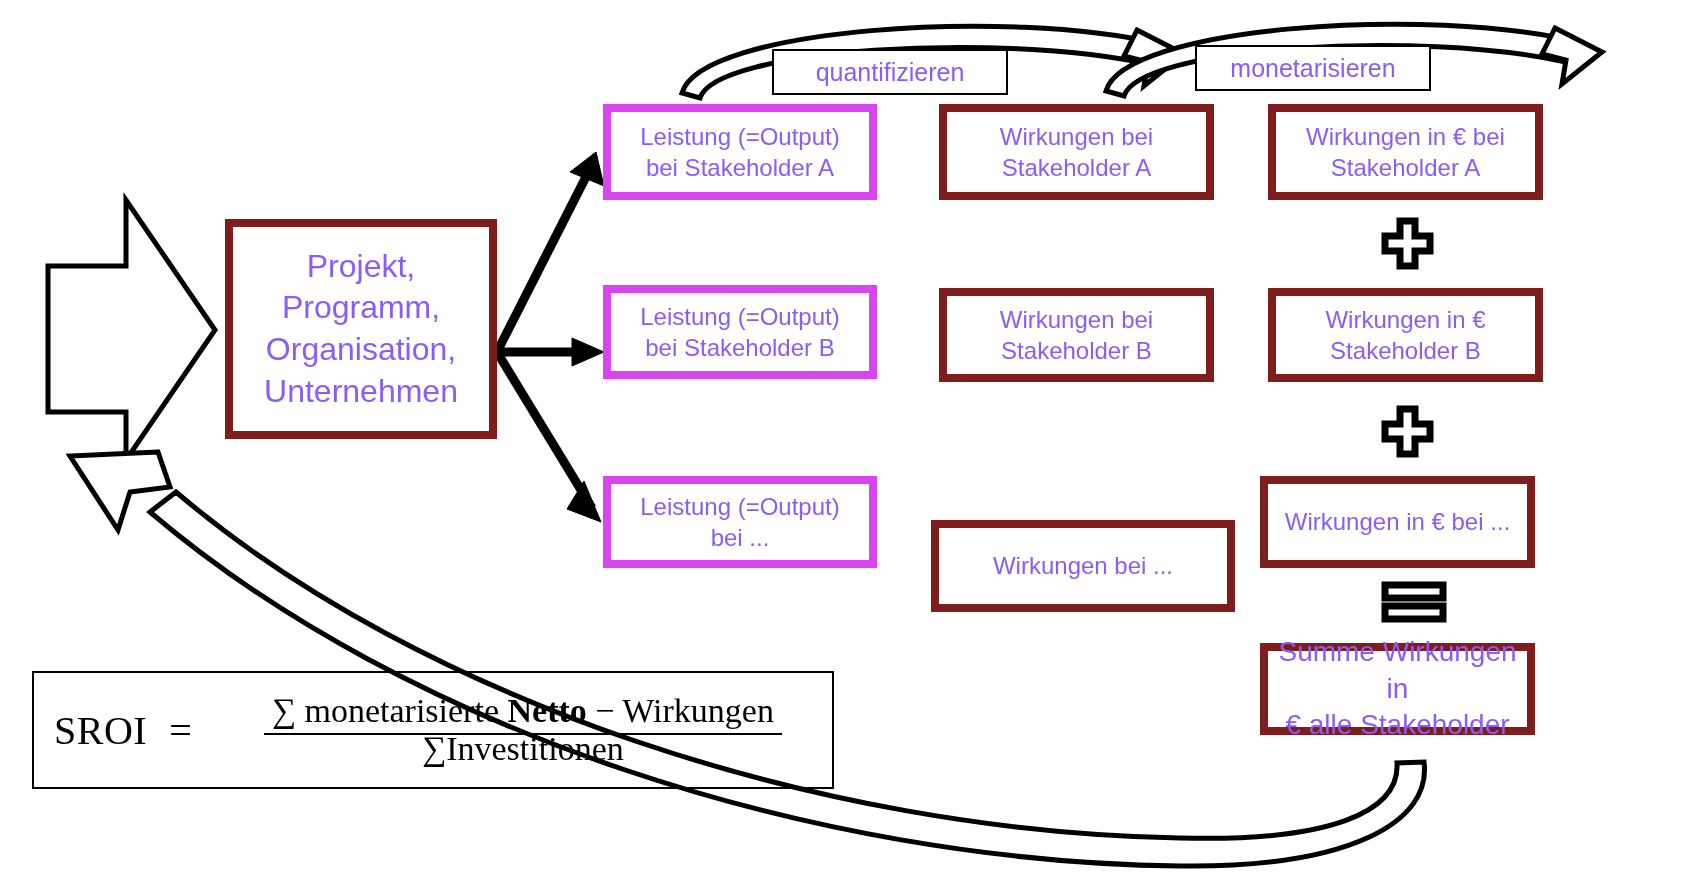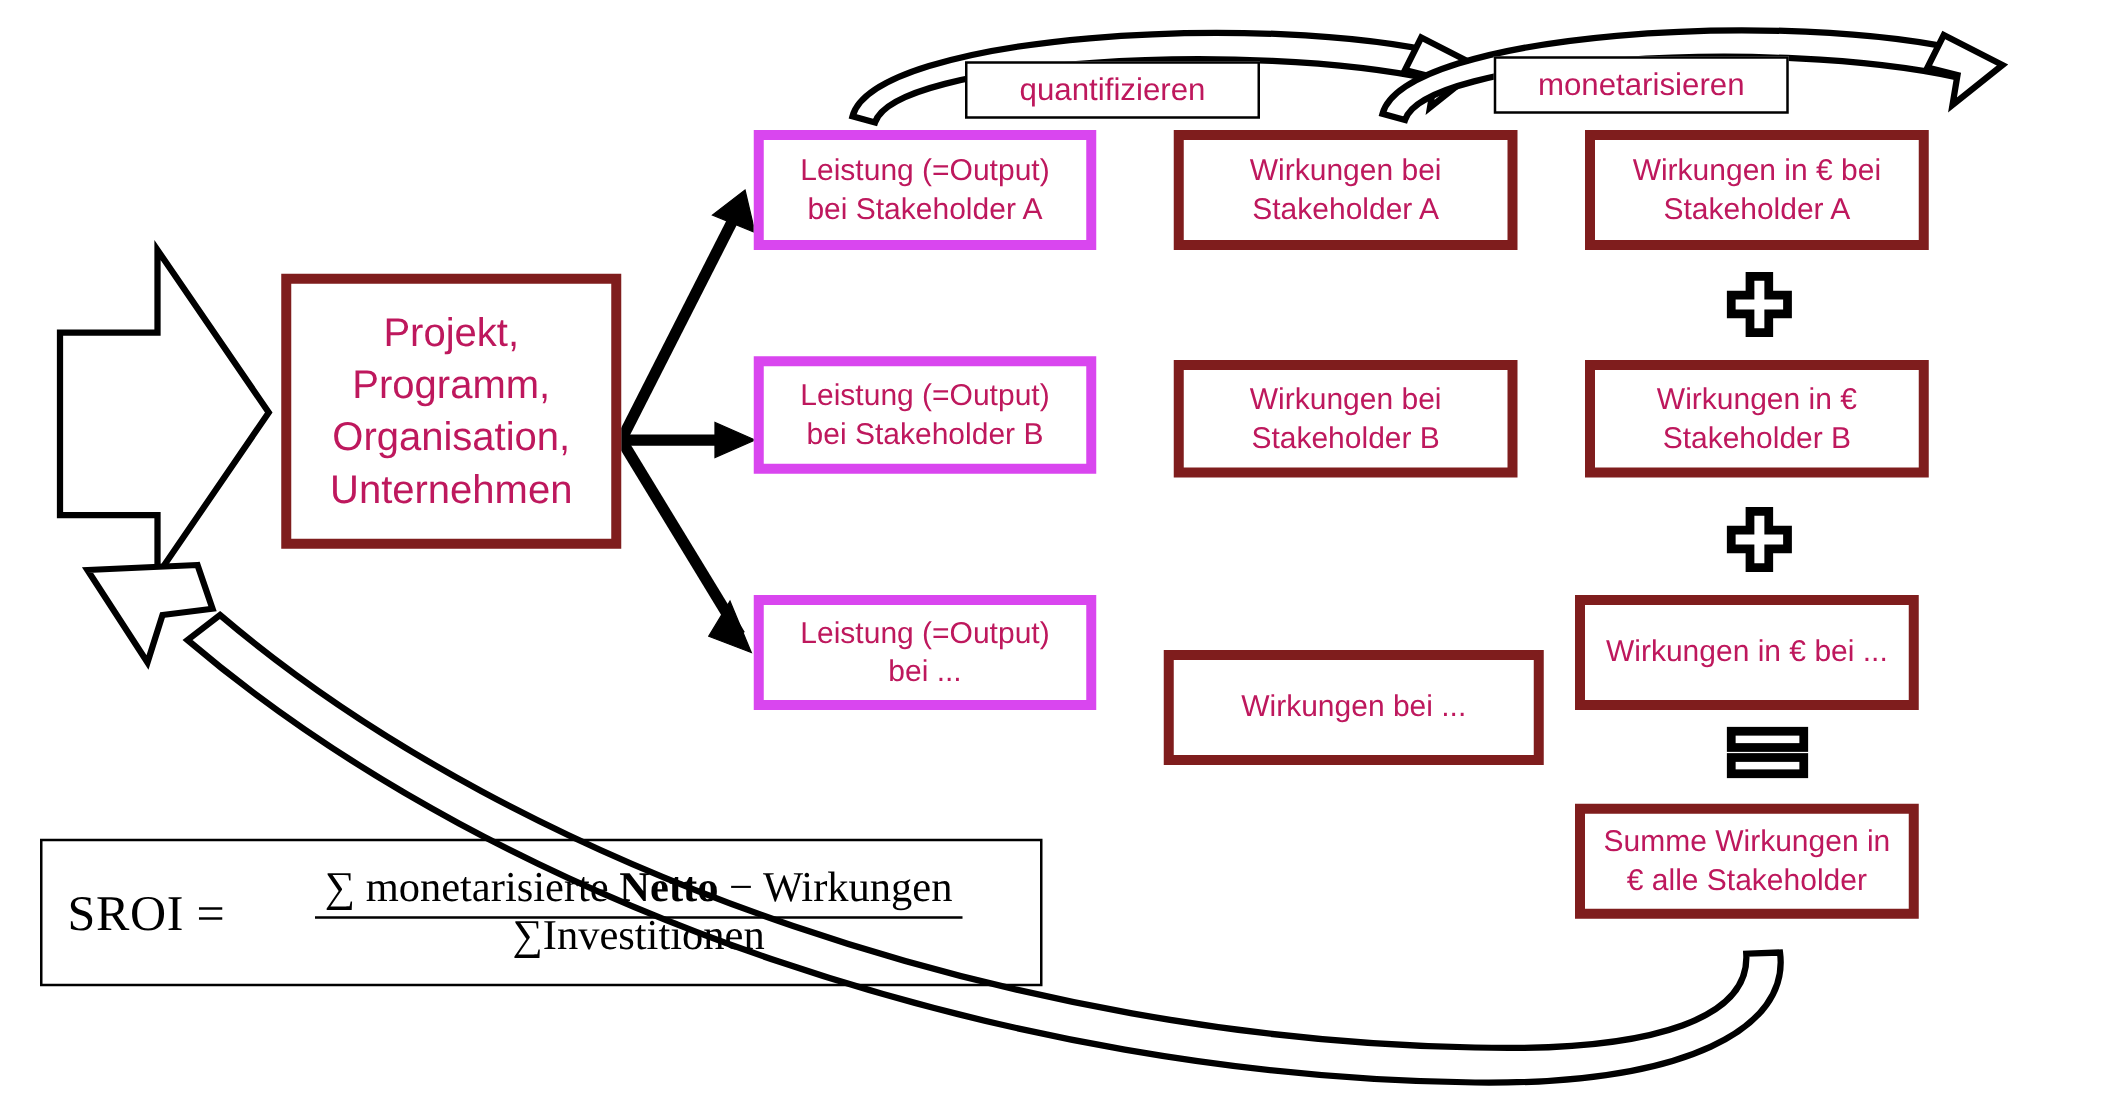--- a/index.html
+++ b/index.html
@@ -28,21 +28,21 @@
   }
   .node {
     position: absolute;
     box-sizing: border-box;
     background: #ffffff;
     display: flex;
     align-items: center;
     justify-content: center;
     text-align: center;
     line-height: 1.30;
-    color: #be185d;
+    color: #8b5cf6;
   }
   .thin-box {
     border: 8px solid #d946ef;
   }
   .thick-box {
     border: 8px solid #7f1d1d;
   }
   .label-box {
     border: 2px solid #000000;
     background: #ffffff;
@@ -69,42 +69,42 @@
   #out-b { left: 603px; top: 285px; width: 274px; height: 94px; font-size: 24px; }
   #out-c { left: 603px; top: 476px; width: 274px; height: 92px; font-size: 24px; }
 
   #eff-a { left: 939px; top: 104px; width: 275px; height: 96px; font-size: 24px; }
   #eff-b { left: 939px; top: 288px; width: 275px; height: 94px; font-size: 24px; }
   #eff-c { left: 931px; top: 476px; width: 304px; height: 92px; font-size: 24px; margin-top: 44px; }
 
   #mon-a { left: 1268px; top: 104px; width: 275px; height: 96px; font-size: 24px; align-items: center; }
   #mon-b { left: 1268px; top: 288px; width: 275px; height: 94px; font-size: 24px; }
   #mon-c { left: 1260px; top: 476px; width: 275px; height: 92px; font-size: 24px; }
-  #sum-box { left: 1260px; top: 643px; width: 275px; height: 92px; font-size: 24px; }
+  #sum-box { left: 1260px; top: 643px; width: 275px; height: 92px; font-size: 28px; }
 
   #lbl-quant { left: 772px; top: 49px; width: 236px; height: 46px; font-size: 25px; z-index: 4; }
   #lbl-monet { left: 1195px; top: 45px; width: 236px; height: 46px; font-size: 25px; z-index: 4; }
 
   #formula-box {
     position: absolute;
     left: 32px; top: 671px; width: 802px; height: 118px;
     box-sizing: border-box;
     border: 2px solid #000000;
     background: transparent;
     z-index: 2;
     display: flex;
     align-items: center;
     justify-content: flex-start;
     padding-left: 20px;
     font-family: "Liberation Serif", serif;
   }
   .frac-wrap {
     display: flex;
     align-items: center;
-    gap: 10px;
+    gap: 22px;
   }
   .lhs {
     font-size: 40px;
     letter-spacing: 0.5px;
   }
   .eqs { font-size: 40px; }
   .frac {
     display: inline-block;
     text-align: center;
   }

